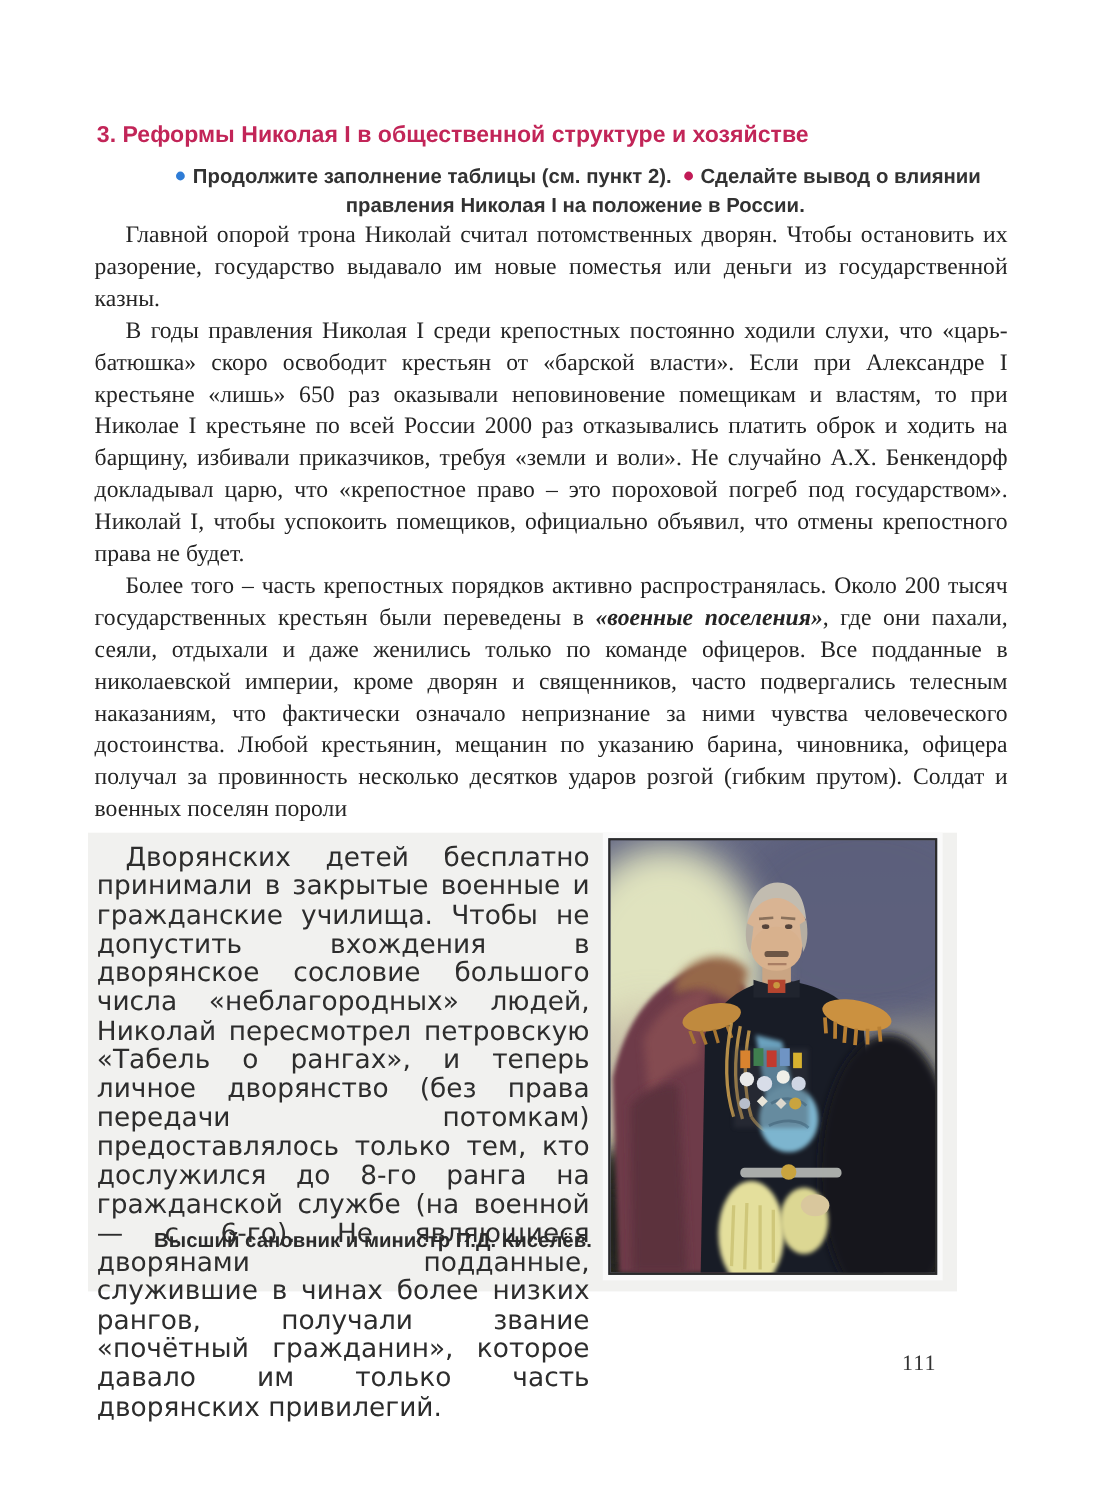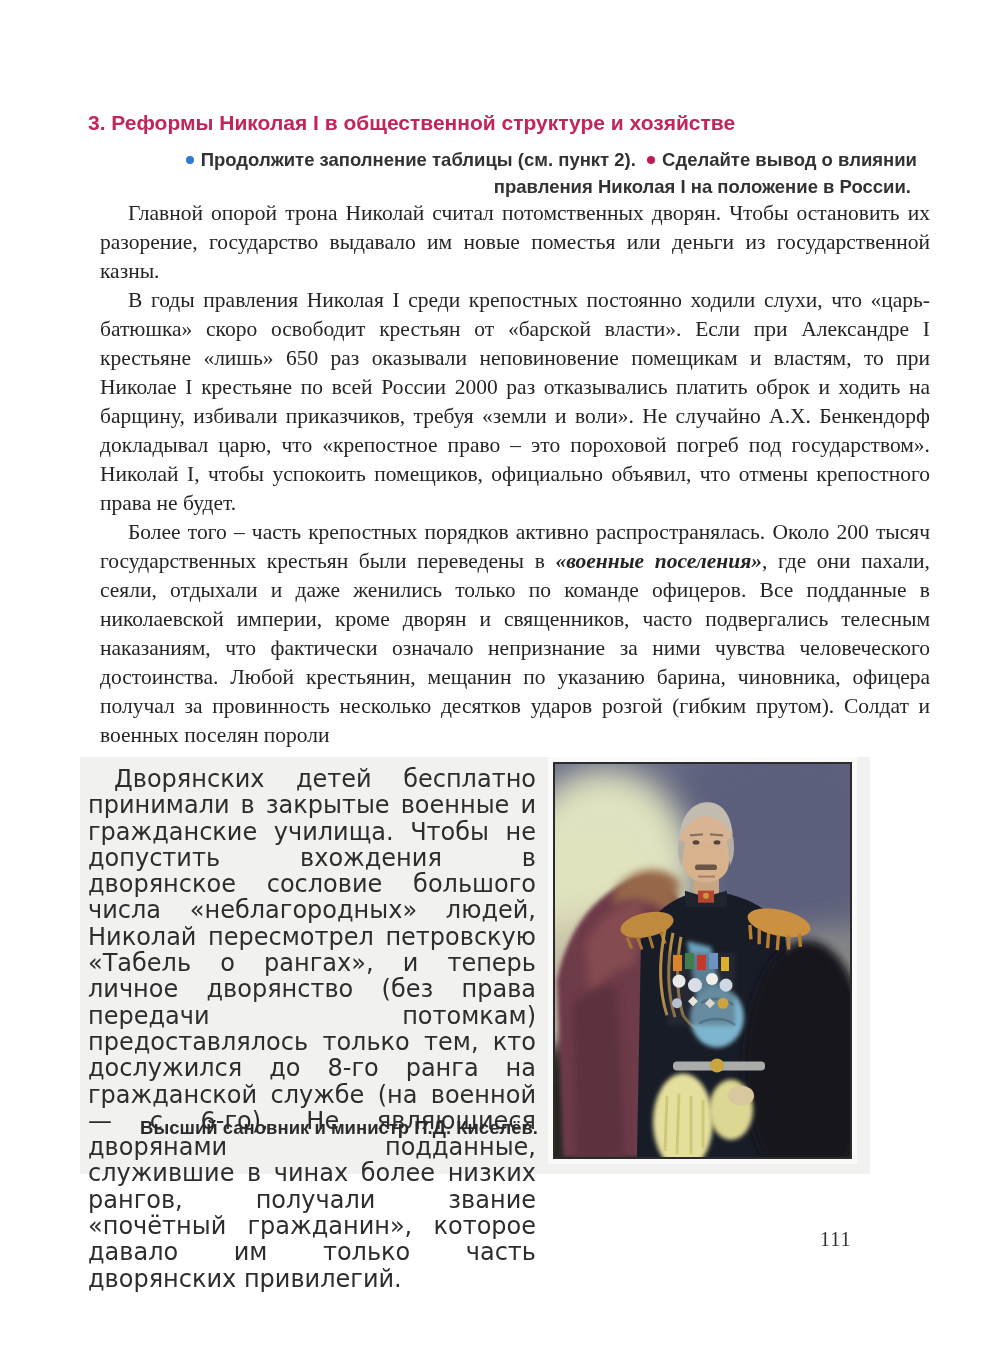--- a/index.html
+++ b/index.html
@@ -16,31 +16,31 @@
     font-family:"Liberation Sans",sans-serif;
     font-weight:bold;font-size:21px;line-height:26px;
     color:#c22558;
   }
 
   
   .tasks{
     left:135px;top:146px;width:782px;
     font-family:"Liberation Sans",sans-serif;
     font-weight:bold;font-size:18.5px;line-height:27px;color:#323232;
-    text-align:right;
+    text-align:center;
   }
   .bullet{display:inline-block;width:8px;height:8px;border-radius:50%;
     margin-right:7px;vertical-align:2px;}
   .bullet-blue{background:#2e7cd6;}
   .bullet-red{background:#c11a56;}
   .task-item{margin-right:6px;}
 
   
   .bodytext{
-    left:100px;top:199px;width:830px;
+    left:86px;top:199px;width:830px;
     font-size:21.5px;line-height:29px;text-align:justify;color:#242424;
   }
   .bodytext p{margin:0;text-indent:28px;}
   .em-phrase{font-weight:bold;font-style:italic;}
 
   
   .panel{
     left:80px;top:757px;width:790px;height:417px;
     background:#f1f1ef;
   }

